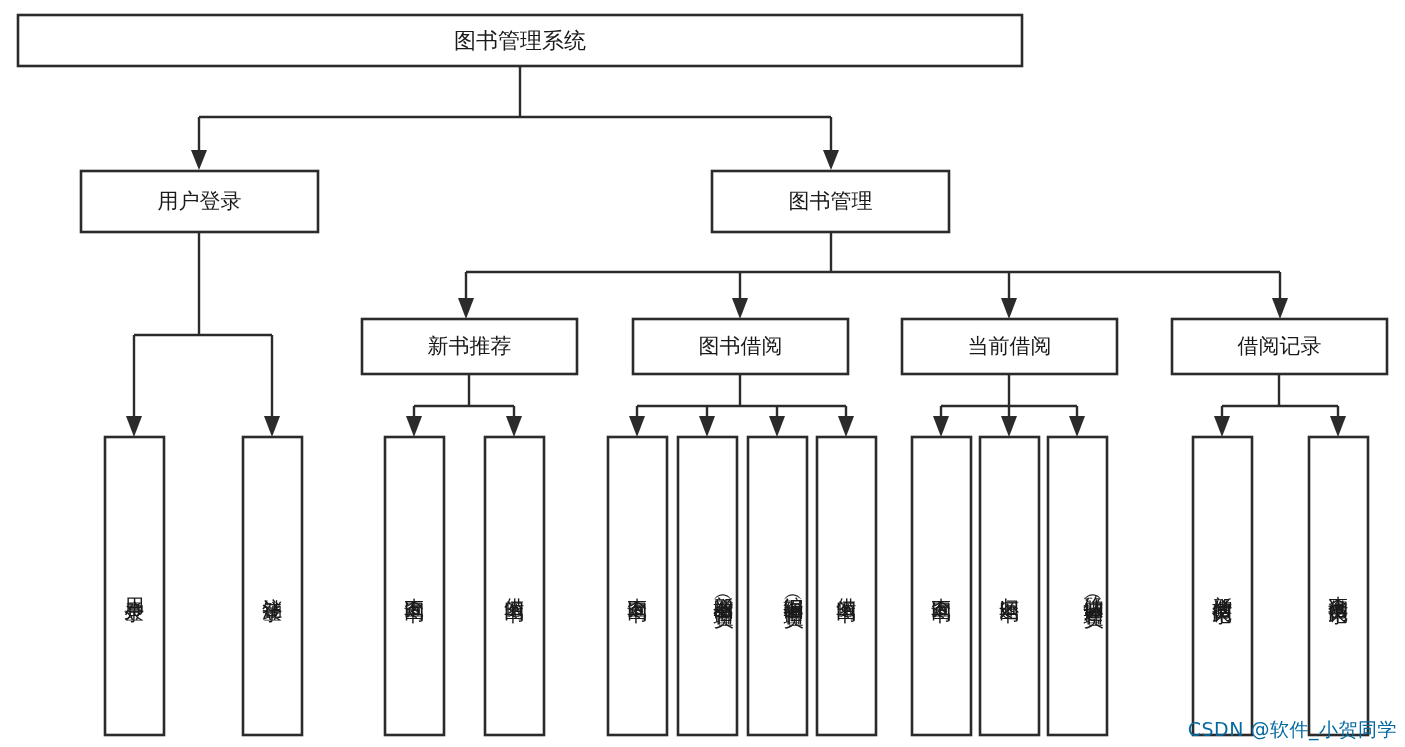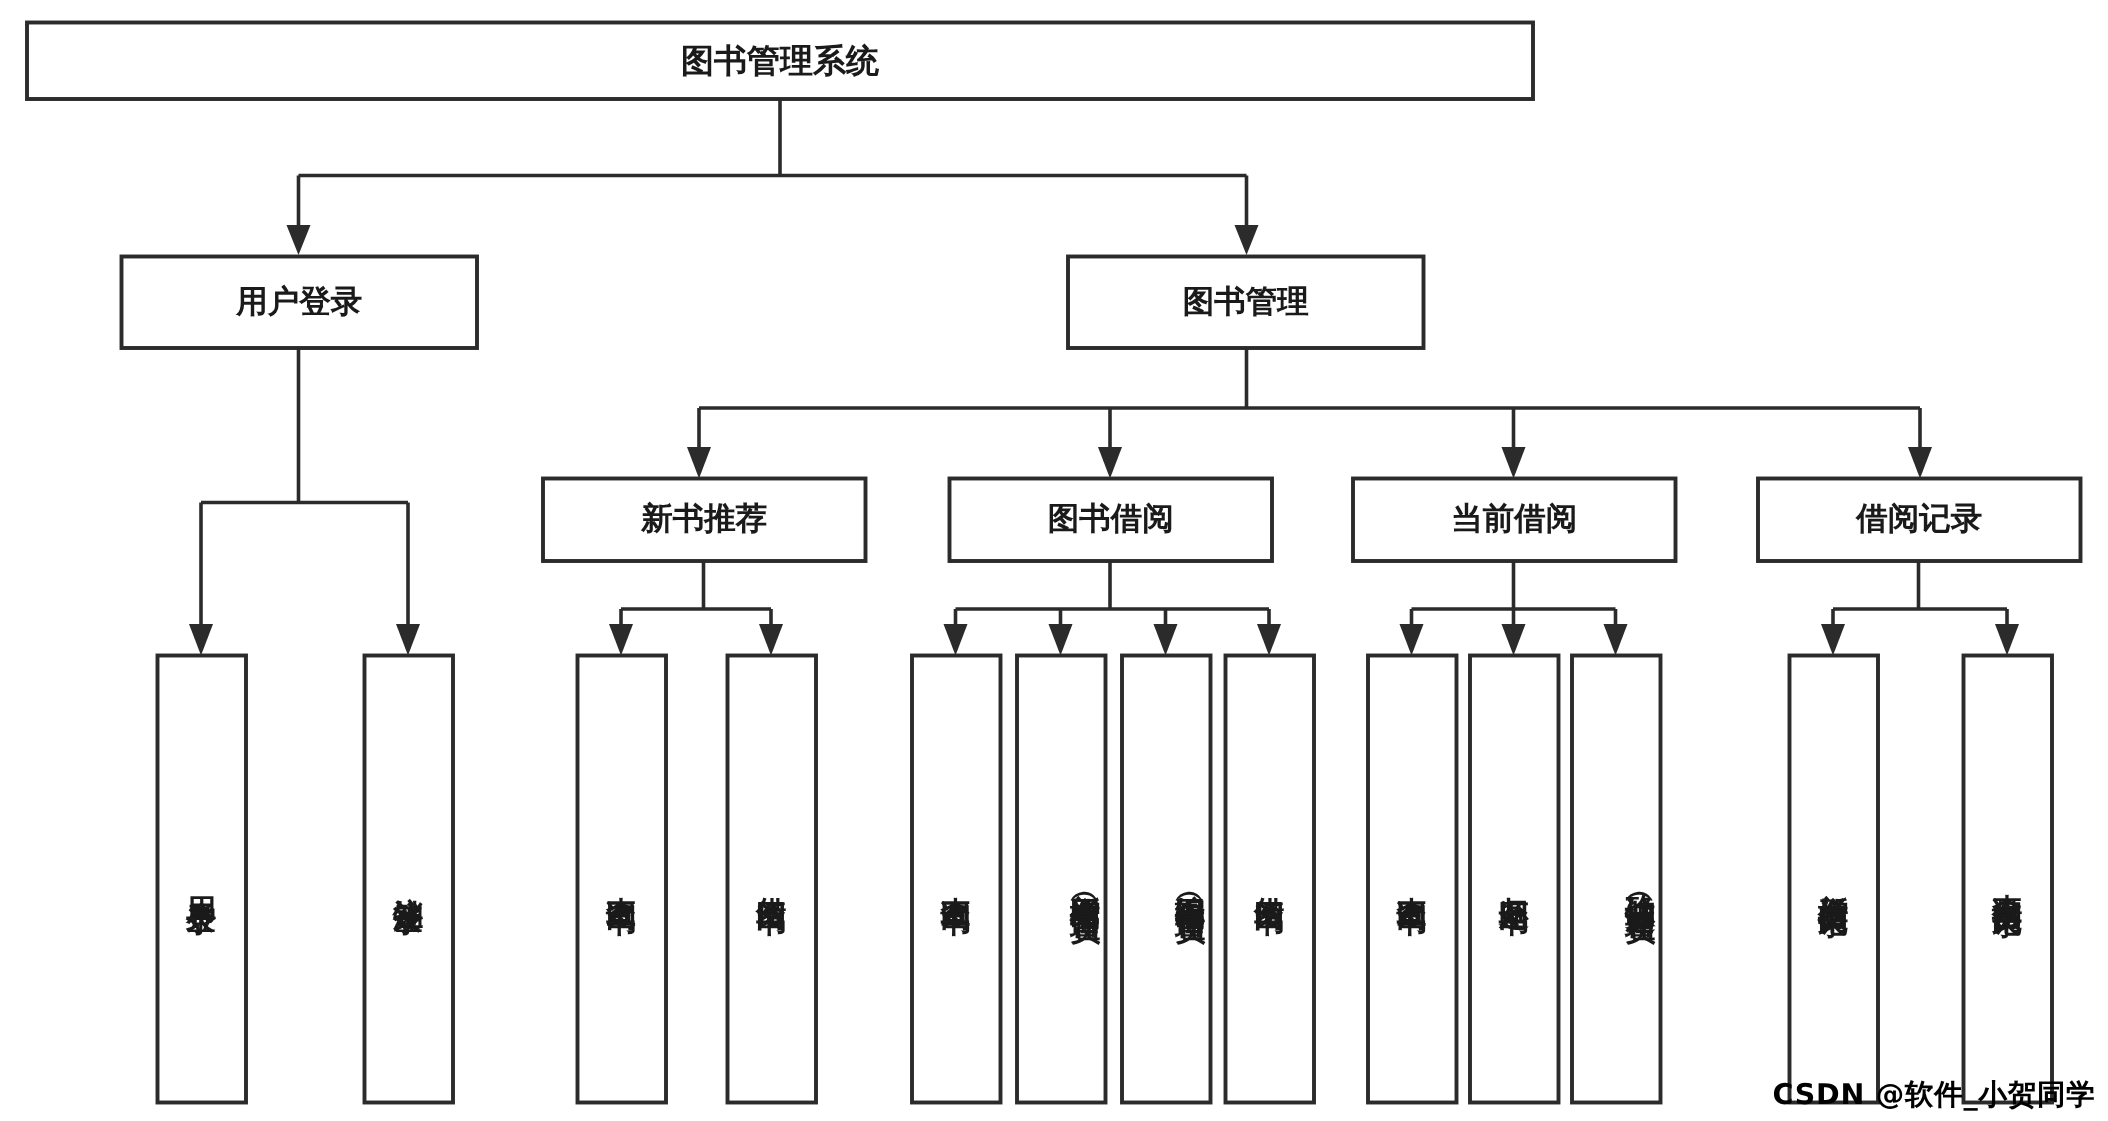--- a/index.html
+++ b/index.html
@@ -10,21 +10,20 @@
   }
   body {
     font-family: "DejaVu Sans", "Liberation Sans", sans-serif;
   }
   #diagram-root {
     position: relative;
     width: 1405px;
     height: 747px;
     background: #ffffff;
     overflow: hidden;
-    font-weight: bold;
   }
   svg#tree-svg {
     position: absolute;
     top: 0;
     left: 0;
     width: 1405px;
     height: 747px;
     display: block;
   }
   .node-box {
@@ -71,21 +70,21 @@
     white-space: nowrap;
     pointer-events: none;
     user-select: none;
   }
   .watermark {
     position: absolute;
     right: 8px;
     bottom: 4px;
     font-family: "DejaVu Sans", "Liberation Sans", sans-serif;
     font-size: 19px;
-    color: #000000;
+    color: #0369a1;
     letter-spacing: 0.5px;
     white-space: nowrap;
     user-select: none;
     margin-left: 26px;
   }
 </style>
 </head>
 <body>
 
 <div id="diagram-root">

